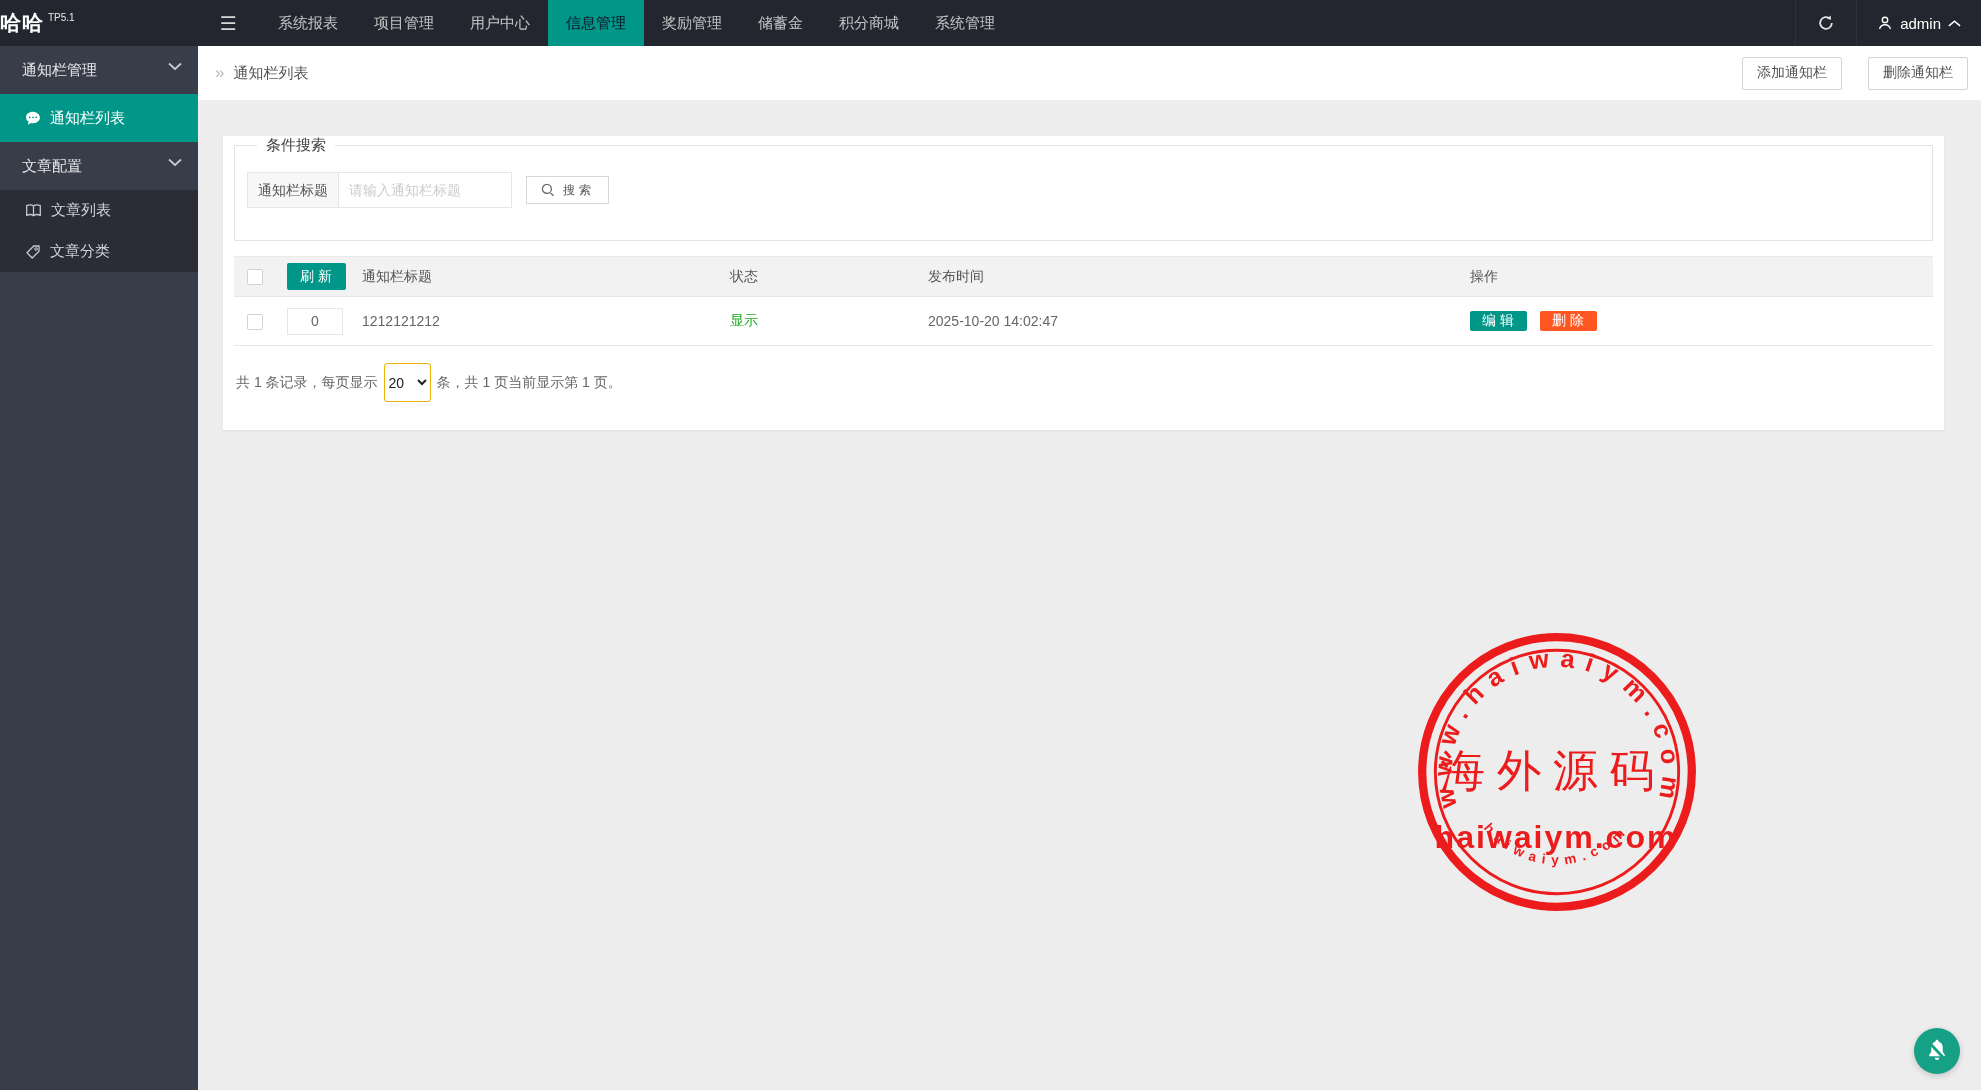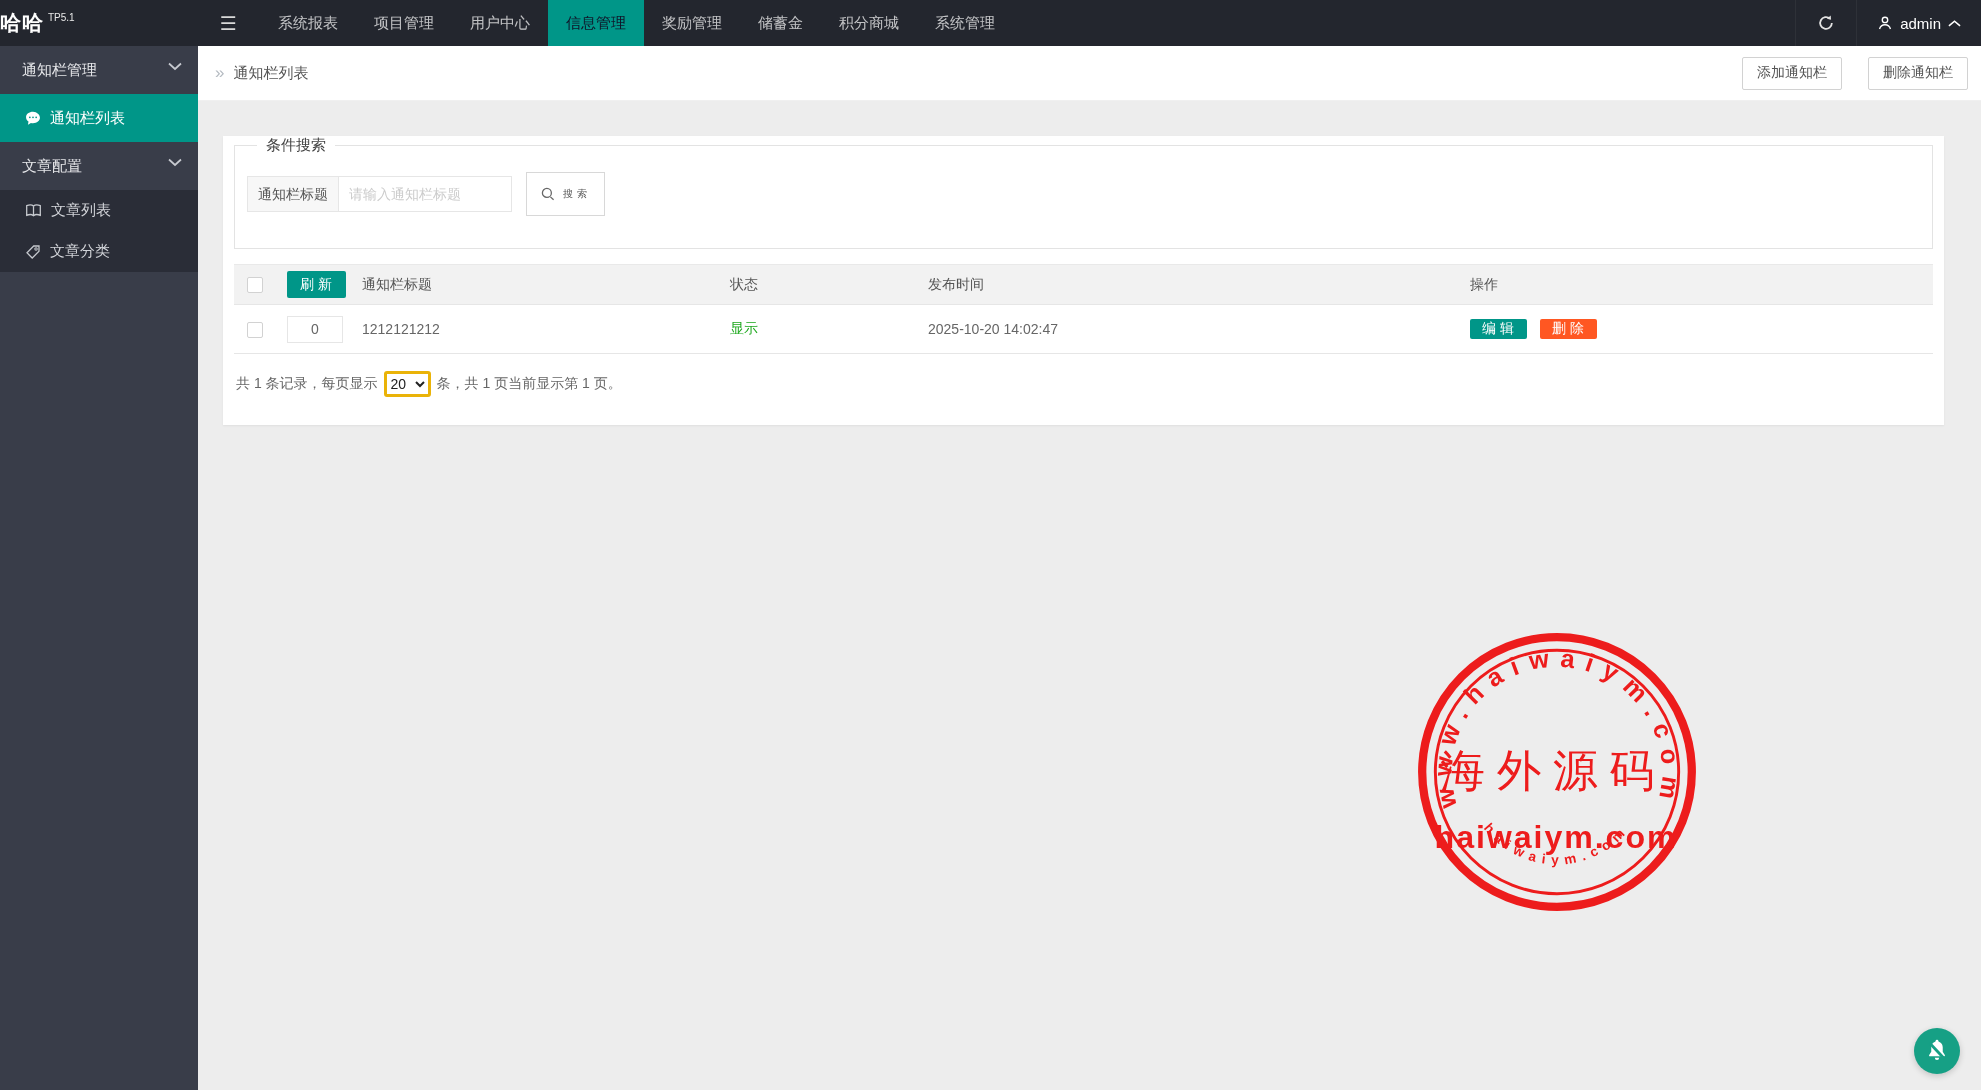--- a/index.html
+++ b/index.html
@@ -45,22 +45,22 @@
 
   
   fieldset.search-fs { border:1px solid #e3e3e3; margin-top:22px; padding:6px 10px 32px; }
   fieldset.search-fs legend { margin-left:12px; padding:0 9px; font-size:15px; color:#444; }
   .input-row { display:flex; align-items:center; margin:11px 0 0 2px; }
   .addon { height:36px; line-height:34px; border:1px solid #e6e6e6; background:#f7f7f7; padding:0 10px;
            font-size:14px; color:#555; white-space:nowrap; }
   .search-input { height:36px; width:173px; border:1px solid #e6e6e6; border-left:none; padding:0 10px;
                   font-size:14px; color:#666; outline:none; font-family:inherit; }
   .search-input::placeholder { color:#ccc; }
-  .btn-search { margin-left:14px; height:44px; padding:0 13px; background:#fff; border:1px solid #d8d8d8;
-                display:flex; align-items:center; gap:7px; font-size:10px; color:#555; cursor:pointer;
+  .btn-search { margin-left:14px; height:28px; padding:0 13px; background:#fff; border:1px solid #d8d8d8;
+                display:flex; align-items:center; gap:7px; font-size:12px; color:#555; cursor:pointer;
                 letter-spacing:4px; font-family:Liberation Mono, monospace; }
 
   
   table.list { width:100%; border-collapse:collapse; margin-top:15px; font-size:14px; color:#666; table-layout:fixed; }
   table.list thead tr { background:#f2f2f2; height:40px; }
   table.list thead th { font-weight:normal; text-align:left; color:#555;
                         border-top:1px solid #e9e9e9; border-bottom:1px solid #e6e6e6; }
   table.list tbody tr { height:49px; border-bottom:1px solid #e6e6e6; }
   .c1 { width:46px; padding-left:13px; }
   .c2 { width:82px; padding-left:7px; }
@@ -74,21 +74,21 @@
   .order-input { width:56px; height:27px; border:1px solid #e6e6e6; text-align:center; font-size:14px;
                  color:#666; outline:none; font-family:inherit; }
   .status-link { color:#1da81d; cursor:pointer; text-decoration:none; }
   .btn-edit,.btn-del { height:20px; padding:0 9px 0 12px; border:none; border-radius:2px; color:#fff;
                        font-size:14px; letter-spacing:4px; cursor:pointer; font-family:inherit; }
   .btn-edit { background:#009688; }
   .btn-del { background:#ff5722; margin-left:9px; }
 
   .pager { display:flex; align-items:center; gap:6px; margin:17px 0 0 2px; padding-bottom:28px;
            font-size:14px; color:#666; }
-  .pager select { height:26px; min-width:47px; border:3px solid #eab308; border-radius:3px; background:#fff;
+  .pager select { height:39px; min-width:47px; border:1px solid #eab308; border-radius:3px; background:#fff;
                   font-size:14px; color:#222; font-family:inherit; }
 
   
   .stamp { position:absolute; left:1411px; top:626px; width:292px; height:292px; opacity:.95; pointer-events:none; }
 
   
   .fab { position:absolute; left:1914px; top:1028px; width:46px; height:46px; border-radius:50%;
          background:#16a085; display:flex; align-items:center; justify-content:center; cursor:pointer;
          box-shadow:0 2px 6px rgba(0,0,0,.18); }
 </style>

